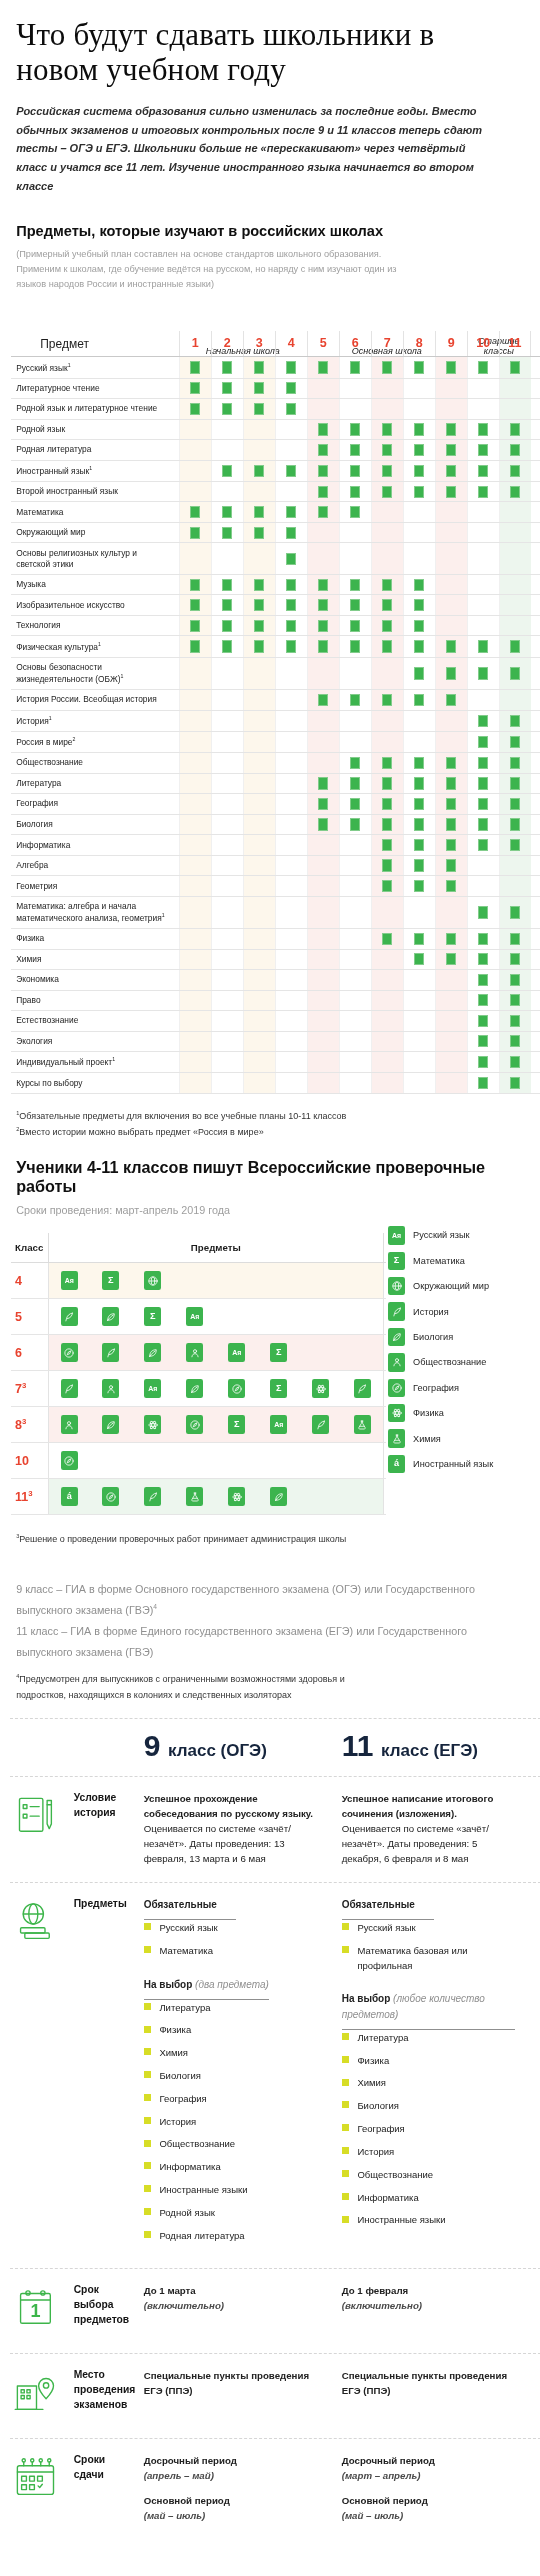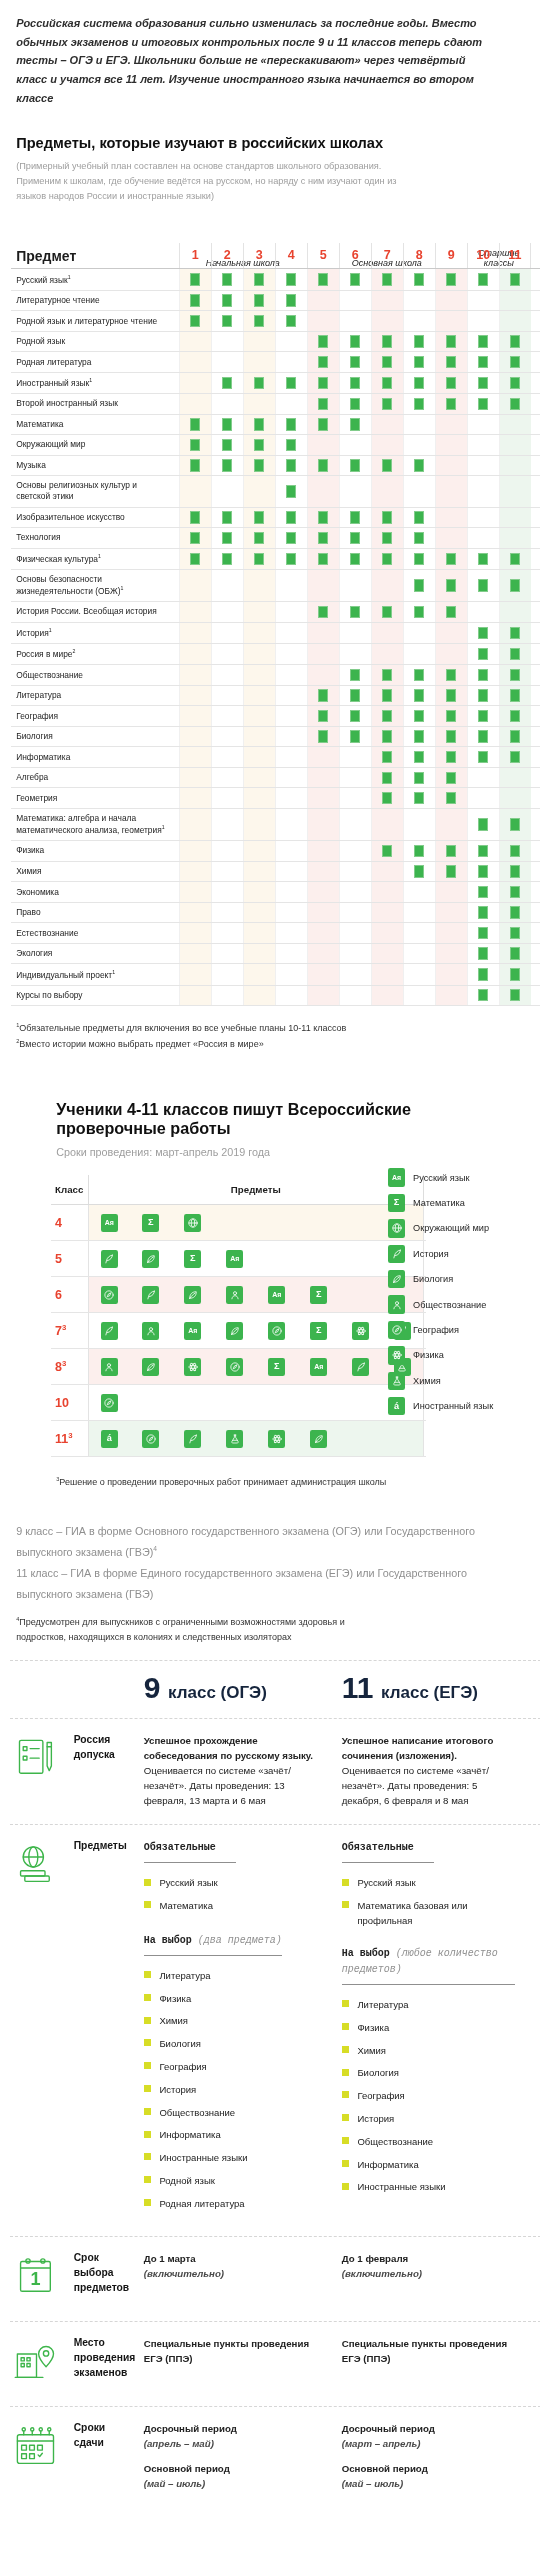--- a/index.html
+++ b/index.html
@@ -14,35 +14,35 @@
   .s2 h2.sec-title,.s3 h2.sec-title{font-size:16.2px;}
 
   
   .s1{margin-top:28px;}
   .note{margin:7.6px 16.2px 0;font-size:9.2px;line-height:1.65;color:#9e9e9e;max-width:412px;}
   #t1{margin:16.2px 0 0 10.8px;width:530px;}
   .t1-row{display:grid;grid-template-columns:168px repeat(11,32px);}
   .t1-groups{height:19.5px;align-items:end;padding-bottom:3.2px;}
   .t1-group{font-style:italic;font-size:9px;color:#222;text-align:center;}
   .t1-headnums{height:25px;align-items:center;border-bottom:1.1px solid #c9c9c9;}
-  .t1-colhead{font-weight:bold;font-size:14px;padding-left:5.4px;}
+  .t1-colhead{font-weight:normal;font-size:12px;padding-left:5.4px;margin-left:24px;}
   .t1-num{color:#e8432f;font-weight:bold;font-size:12.5px;text-align:center;border-left:0.5px solid #e3e3e3;height:100%;line-height:25px;}
   .t1-num:last-child{border-right:0.5px solid #e3e3e3;}
   .t1-datarow{border-bottom:0.5px solid #e5e5e5;min-height:18.4px;}
   .t1-label{font-size:8.4px;line-height:1.3;padding:4.3px 7.6px 4.3px 5.4px;display:flex;align-items:center;color:#1d1d1d;}
   .t1-cell{display:flex;align-items:center;justify-content:center;border-left:0.5px solid #f0f0f0;}
   .t1-cell.c-cream{background:#fdf7ec;}
   .t1-cell.c-pink{background:#fcefed;}
   .t1-cell.c-green{background:#edf6ee;}
   .sq{width:8.1px;height:10.3px;background:#3cb44e;border:0.5px solid #82cc8b;}
   .fnotes{margin:14px 16.2px 0;font-size:9px;color:#333;line-height:1.8;}
   .fnotes p{margin:0;}
 
   
-  .s2{margin-top:48px;position:relative;padding-left:40px;}
+  .s2{margin-top:18px;position:relative;}
   .s2 .sub{margin:7.6px 16.2px 0;font-size:10.8px;color:#9e9e9e;}
   #t2{margin:17.3px 0 0 10.8px;width:375px;}
   .t2-row{display:grid;grid-template-columns:37px repeat(8,42px);}
   .t2-head{height:29px;align-items:center;border-bottom:0.5px solid #dcdcdc;}
   .t2-headlabel{font-weight:bold;font-size:9.7px;padding-left:4.3px;}
   .t2-headsubj{grid-column:2 / span 8;text-align:center;font-weight:bold;font-size:9.7px;border-left:0.5px solid #ddd;border-right:0.5px solid #ddd;height:100%;display:flex;align-items:center;justify-content:center;}
   .t2-datarow{height:35px;border-bottom:0.5px solid #e5e5e5;}
   .t2-grade{display:flex;align-items:center;font-size:12.5px;font-weight:bold;color:#e8432f;padding-left:4.3px;}
   .t2-cell{display:flex;align-items:center;justify-content:center;}
   .t2-cell:nth-child(2){border-left:0.5px solid #e3e3e3;}
@@ -70,30 +70,31 @@
   .gia-colhead{display:flex;align-items:baseline;gap:7.6px;color:#16253d;}
   .gia-colhead .num{font-size:30px;font-weight:bold;line-height:.9;}
   .gia-colhead .txt{font-size:17px;font-weight:bold;}
   .gia-row{padding:14px 0 16.2px;}
   .gia-icon{padding:1.1px 5.4px 0 1.1px;}
   .gia-label{font-weight:bold;font-size:10.3px;line-height:1.45;padding-right:10.8px;color:#151515;}
   .gia-cell{padding-right:25px;font-size:9.7px;line-height:1.55;color:#222;}
   .gia-cell p.gia-p{margin:0;}
   .seg-b{font-weight:bold;}
   .seg-i{font-style:italic;color:#4a4a4a;font-weight:bold;}
-  .subhead{display:inline-block;font-size:10px;font-weight:bold;padding-bottom:6.5px;border-bottom:1.1px solid #8f8f8f;margin-bottom:13px;min-width:92px;font-family:Liberation Mono, monospace;}
+  .subhead{display:inline-block;font-size:10px;font-weight:bold;padding-bottom:6.5px;border-bottom:1.1px solid #8f8f8f;margin-bottom:1px;min-width:92px;}
   .subhead i{font-weight:normal;font-style:italic;color:#8f8f8f;}
   .list .item{display:flex;gap:8.7px;margin-bottom:8.1px;font-size:9.5px;align-items:flex-start;}
   .bullet{width:7px;height:7px;background:#d7dd26;flex:none;margin-top:2.2px;}
   .gap{height:9.7px;}
 </style>
 </head>
 <body>
 
 <header class="page-head">
+  <h1>Что будут сдавать школьники в новом учебном году</h1>
   <p class="lead">Российская система образования сильно изменилась за последние годы. Вместо обычных экзаменов и итоговых контрольных после 9 и 11 классов теперь сдают тесты – ОГЭ и ЕГЭ. Школьники больше не «перескакивают» через четвёртый класс и учатся все 11 лет. Изучение иностранного языка начинается во втором классе</p>
 </header>
 
 <section class="s1">
   <h2 class="sec-title">Предметы, которые изучают в российских школах</h2>
   <p class="note">(Примерный учебный план составлен на основе стандартов школьного образования. Применим к школам, где обучение ведётся на русском, но наряду с ним изучают один из языков народов России и иностранные языки)</p>
   <div id="t1">
       <div class="t1-row t1-groups">
         <div style="grid-column: 1;"></div>
         <div class="t1-group" style="grid-column: 2 / span 4; margin-top: 37px;">Начальная школа</div>
@@ -373,20 +374,38 @@
         <div class="t1-cell c-pink"></div>
         <div class="t1-cell"></div>
         <div class="t1-cell c-pink"></div>
         <div class="t1-cell"></div>
         <div class="t1-cell c-pink"></div>
         <div class="t1-cell"></div>
         <div class="t1-cell c-green"></div>
       </div>
       <div class="t1-row t1-datarow">
         <div class="t1-label">
+          <span>Основы религиозных культур и светской этики</span>
+        </div>
+        <div class="t1-cell c-cream"></div>
+        <div class="t1-cell"></div>
+        <div class="t1-cell c-cream"></div>
+        <div class="t1-cell">
+          <div class="sq"></div>
+        </div>
+        <div class="t1-cell c-pink"></div>
+        <div class="t1-cell"></div>
+        <div class="t1-cell c-pink"></div>
+        <div class="t1-cell"></div>
+        <div class="t1-cell c-pink"></div>
+        <div class="t1-cell"></div>
+        <div class="t1-cell c-green"></div>
+      </div>
+      <div class="t1-row t1-datarow">
+        <div class="t1-label">
           <span>Музыка</span>
         </div>
         <div class="t1-cell c-cream">
           <div class="sq"></div>
         </div>
         <div class="t1-cell">
           <div class="sq"></div>
         </div>
         <div class="t1-cell c-cream">
           <div class="sq"></div>
@@ -399,38 +418,20 @@
         </div>
         <div class="t1-cell">
           <div class="sq"></div>
         </div>
         <div class="t1-cell c-pink">
           <div class="sq"></div>
         </div>
         <div class="t1-cell">
           <div class="sq"></div>
         </div>
-        <div class="t1-cell c-pink"></div>
-        <div class="t1-cell"></div>
-        <div class="t1-cell c-green"></div>
-      </div>
-      <div class="t1-row t1-datarow">
-        <div class="t1-label">
-          <span>Основы религиозных культур и светской этики</span>
-        </div>
-        <div class="t1-cell c-cream"></div>
-        <div class="t1-cell"></div>
-        <div class="t1-cell c-cream"></div>
-        <div class="t1-cell">
-          <div class="sq"></div>
-        </div>
-        <div class="t1-cell c-pink"></div>
-        <div class="t1-cell"></div>
-        <div class="t1-cell c-pink"></div>
-        <div class="t1-cell"></div>
         <div class="t1-cell c-pink"></div>
         <div class="t1-cell"></div>
         <div class="t1-cell c-green"></div>
       </div>
       <div class="t1-row t1-datarow">
         <div class="t1-label">
           <span>Изобразительное искусство</span>
         </div>
         <div class="t1-cell c-cream">
           <div class="sq"></div>
@@ -1448,21 +1449,21 @@
         <div class="gia-grid gia-row">
           <div class="gia-icon"><svg width="51" height="51" viewBox="0 0 96 96" fill="none" stroke="#3db54a" stroke-width="2.6" stroke-linecap="round" stroke-linejoin="round">
               <rect x="16" y="12" width="44" height="62" rx="3"></rect>
               <rect x="23" y="24" width="7" height="7"></rect>
               <path d="M36 27.5h17"></path>
               <rect x="23" y="42" width="7" height="7"></rect>
               <path d="M36 45.5h17"></path>
               <path d="M68 16h8v44l-4 9-4-9z"></path>
               <path d="M68 24h8"></path>
             </svg></div>
-          <div class="gia-label"><span>Россия допуска</span></div>
+          <div class="gia-label"><span>Условие история</span></div>
           <div class="gia-cell">
             <p class="gia-p"><span class="seg-b">Успешное прохождение собеседования по русскому языку.</span></p>
             <p class="gia-p"><span class="seg-n">Оценивается по системе «зачёт/незачёт». Даты проведения: 13 февраля, 13 марта и 6 мая</span></p>
           </div>
           <div class="gia-cell">
             <p class="gia-p"><span class="seg-b">Успешное написание итогового сочинения (изложения).</span></p>
             <p class="gia-p"><span class="seg-n">Оценивается по системе «зачёт/незачёт». Даты проведения: 5 декабря, 6 февраля и 8 мая</span></p>
           </div>
         </div>
         <div class="dashed"></div>

